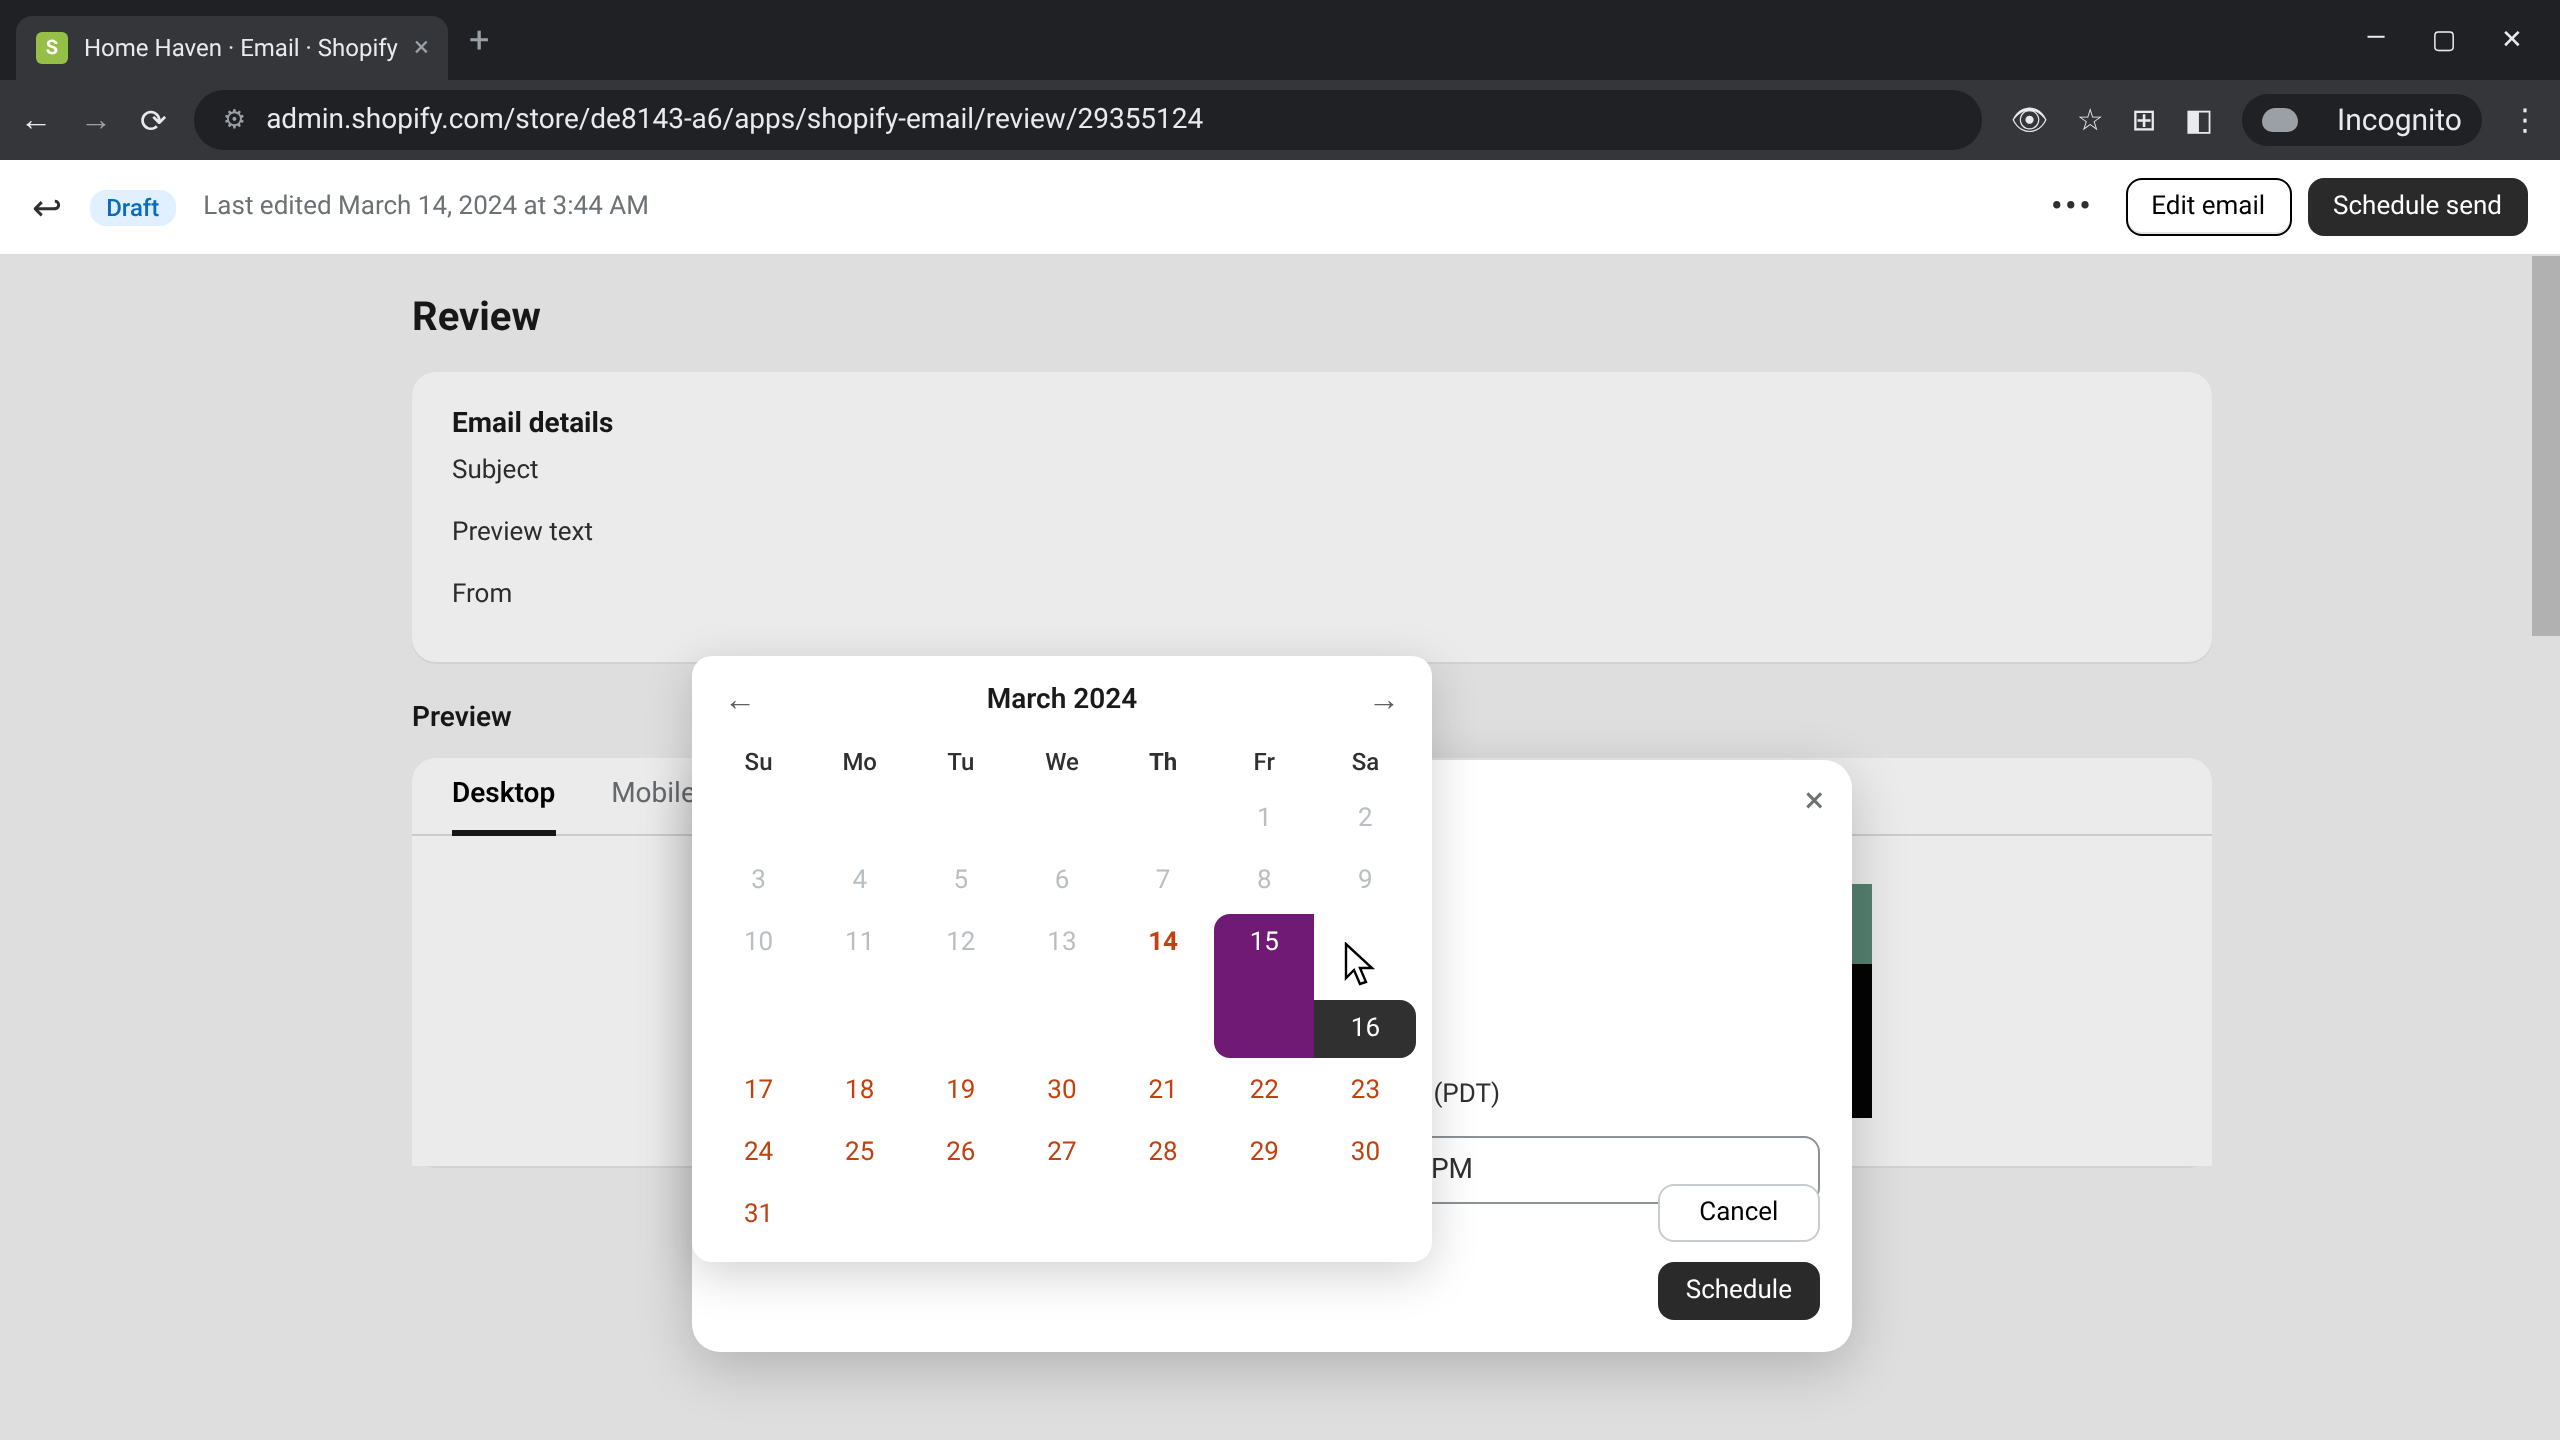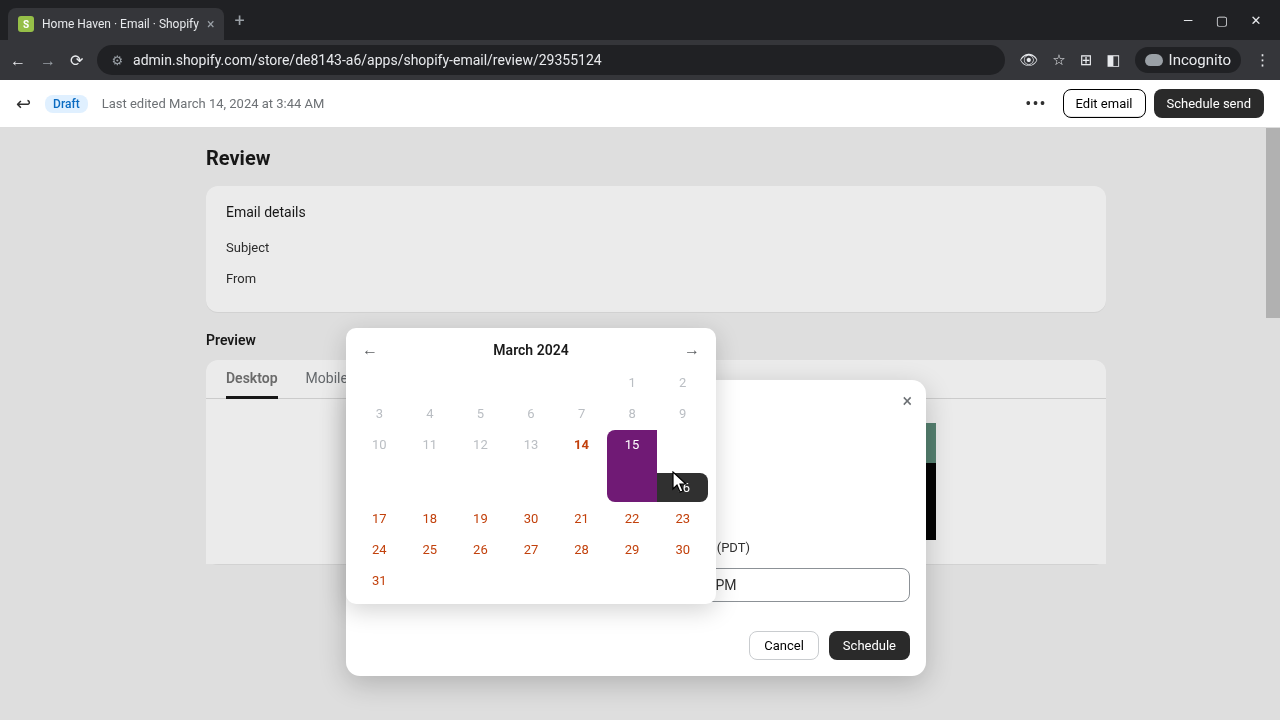--- a/index.html
+++ b/index.html
@@ -14,63 +14,63 @@
   .win-controls { margin-left: auto; display: flex; gap: 18px; color: #e8eaed; font-size: 13px; padding-right: 8px;}
   .win-controls span { cursor:pointer; width:16px; text-align:center; }
 
   .browser-bar { background: #35363a; height: 40px; display: flex; align-items: center; padding: 0 10px; gap: 14px; }
   .nav-btn { color: #9aa0a6; font-size: 16px; cursor:pointer; }
   .nav-btn.active { color: #e8eaed; }
   .url-bar { flex: 1; background: #202124; border-radius: 20px; height: 30px; display: flex; align-items: center; padding: 0 14px; color: #e8eaed; font-size: 14px; gap: 10px; }
   .url-bar .tune { color:#9aa0a6; font-size:13px; }
   .bar-icons { display:flex; gap:14px; color:#e8eaed; align-items:center; }
   .bar-icons span { cursor:pointer; font-size:15px; }
-  .incognito { display:flex; align-items:center; gap:6px; background:#202124; padding:4px 10px; border-radius:14px; font-size:13px;}
+  .incognito { display:flex; align-items:center; gap:20px; background:#202124; padding:4px 10px; border-radius:14px; font-size:13px;}
   .incog-glyph { width:18px; height:12px; background:#9aa0a6; border-radius:8px 8px 6px 6px; position:relative;}
 
   
   .app-header { height: 48px; background: #fff; border-bottom: 1px solid #ddd; display: flex; align-items: center; padding: 0 16px; gap: 14px; position:relative; z-index:1; }
   .back-icon { font-size: 18px; color:#303030; cursor:pointer; }
   .email-title { font-size: 14px; color: #303030; font-weight: 500; }
   .draft-badge { background: #e0f0ff; color: #0a6bc1; font-size: 12px; padding: 2px 8px; border-radius: 8px; font-weight:500; }
   .last-edited { font-size: 13px; color: #6d7175; }
   .app-header .right { margin-left: auto; display: flex; gap: 8px; align-items:center; }
   .more-btn { color:#303030; font-size:18px; padding:4px 8px; cursor:pointer; letter-spacing:1px; }
   .btn-light { background:#fff; border:1px solid #000; border-radius:8px; padding:6px 12px; font-size:13px; cursor:pointer; box-shadow: inset 0 -1px 0 rgba(0,0,0,0.1); }
   .btn-dark { background:#2a2a2a; color:#fff; border:none; border-radius:8px; padding:7px 13px; font-size:13px; cursor:pointer; }
 
   
   .page-body { position: relative; background: #f1f1f1; height: calc(720px - 40px - 40px - 48px); padding-left: 32px; }
   .scrim { position:absolute; inset:0; background: rgba(0,0,0,0.08); z-index: 5; }
   .content-wrap { width: 900px; margin: 0 auto; padding-top: 18px; }
   .review-heading { font-size: 20px; font-weight: 700; color:#1a1a1a; margin-bottom: 16px; }
   .card { background:#fff; border-radius:12px; padding: 18px 20px; box-shadow: 0 1px 0 rgba(0,0,0,0.05); }
-  .card h3 { font-size: 14px; font-weight:400; margin-bottom: 12px; color:#1a1a1a; }
+  .card h3 { font-size: 14px; font-weight:700; margin-bottom: 0; color:#1a1a1a; }
   .detail-row { font-size: 13px; color:#303030; padding: 8px 0; }
   .preview-section { margin-top: 20px; }
   .preview-label { font-size:14px; font-weight:600; color:#1a1a1a; margin-bottom:12px; }
   .tabs { display:flex; gap: 28px; border-bottom: 1px solid #ddd; padding: 0 20px;}
   .tab-item { padding: 10px 0; font-size: 14px; color:#6d7175; cursor:pointer; }
-  .tab-item.active { color:#737373; font-weight:600; border-bottom: 3px solid #1a1a1a; margin-bottom:-1px; }
+  .tab-item.active { color:#000000; font-weight:600; border-bottom: 3px solid #1a1a1a; margin-bottom:-1px; }
   .preview-frame { background:#fff; padding: 24px 60px; }
   .preview-inner { margin:0 auto; width:560px; }
   .preview-hero-top { height: 40px; background:#5d8b7a; }
   .preview-hero-dark { background:#050505; color:#d9d9d9; text-align:center; padding: 24px 20px 0; }
   .preview-hero-dark h1 { font-size: 46px; font-weight:700; line-height:1.15; }
 
   
   .schedule-modal { position:absolute; z-index:10; left: 346px; top: 252px; width: 580px; background:#fff; border-radius:14px; box-shadow: 0 8px 28px rgba(0,0,0,0.2); padding: 20px; }
   .modal-close { position:absolute; top:10px; right:14px; color:#6d7175; font-size:18px; cursor:pointer; }
   .tz-label { font-size:13px; color:#303030; position:absolute; top: 160px; right: 176px; }
   .field-row { display:flex; gap: 12px; position:absolute; left:40px; right:16px; top: 188px;}
   .input-wrap { flex:1; position:relative; }
   .input-wrap input { width:100%; height:34px; border:1px solid #8c9196; border-radius:8px; padding: 0 10px 0 30px; font-size:14px; color:#303030; }
   .input-wrap.focused input { border:2px solid #2c6ecb; outline:none; }
   .input-icon { position:absolute; left:8px; top:50%; transform:translateY(-50%); color:#6d7175; font-size:14px; }
-  .modal-actions { position:absolute; right:16px; bottom:16px; display:flex; gap:10px; }
+  .modal-actions { position:absolute; right:16px; bottom:16px; display:flex; gap:10px;flex-direction:column; }
   .btn-cancel { background:#fff; border:1px solid #c9cccf; border-radius:8px; padding:6px 14px; font-size:13px; cursor:pointer; }
   .btn-schedule { background:#2a2a2a; color:#fff; border:none; border-radius:8px; padding:7px 14px; font-size:13px; cursor:pointer; }
   .schedule-modal { height: 296px; }
 
   
   .calendar { position:absolute; z-index:20; left: 346px; top: 200px; width: 370px; background:#fff; border-radius:10px; box-shadow: 0 6px 24px rgba(0,0,0,0.18); padding: 12px 8px 8px; }
   .cal-header { display:flex; align-items:center; justify-content:space-between; padding: 0 8px 8px; }
   .cal-nav { color:#5c5f62; font-size:16px; cursor:pointer; }
   .cal-title { font-size:14px; font-weight:600; color:#1a1a1a; }
   .cal-grid { display:grid; grid-template-columns: repeat(7, 1fr); text-align:center; }
@@ -137,20 +137,21 @@
     <button class="btn-dark">Schedule send</button>
   </div>
 </div>
 
 <div class="page-body">
   <div class="content-wrap">
     <div class="review-heading">Review</div>
     <div class="card">
       <h3>Email details</h3>
       <div class="detail-row">Subject</div>
+      <div class="detail-row">Preview text</div>
       <div class="detail-row">From</div>
     </div>
     <div class="preview-section">
       <div class="preview-label">Preview</div>
       <div class="card" style="padding:0;">
         <div class="tabs">
           <div class="tab-item active">Desktop</div>
           <div class="tab-item">Mobile</div>
         </div>
         <div class="preview-frame">
@@ -184,20 +185,29 @@
       <button class="btn-schedule">Schedule</button>
     </div>
   </div>
 
   <div class="calendar">
     <div class="cal-header">
       <span class="cal-nav">←</span>
       <span class="cal-title">March 2024</span>
       <span class="cal-nav">→</span>
     </div>
+    <div class="cal-grid" id="cal-dow-row">
+        <div class="cal-dow">Su</div>
+        <div class="cal-dow">Mo</div>
+        <div class="cal-dow">Tu</div>
+        <div class="cal-dow">We</div>
+        <div class="cal-dow today">Th</div>
+        <div class="cal-dow">Fr</div>
+        <div class="cal-dow">Sa</div>
+      </div>
     <div class="cal-grid" id="cal-days">
         <div class="cal-day" style="visibility: hidden;"></div>
         <div class="cal-day" style="visibility: hidden;"></div>
         <div class="cal-day" style="visibility: hidden;"></div>
         <div class="cal-day" style="visibility: hidden;"></div>
         <div class="cal-day" style="visibility: hidden;"></div>
         <div class="cal-day disabled">1</div>
         <div class="cal-day disabled">2</div>
         <div class="cal-day disabled">3</div>
         <div class="cal-day disabled">4</div>

